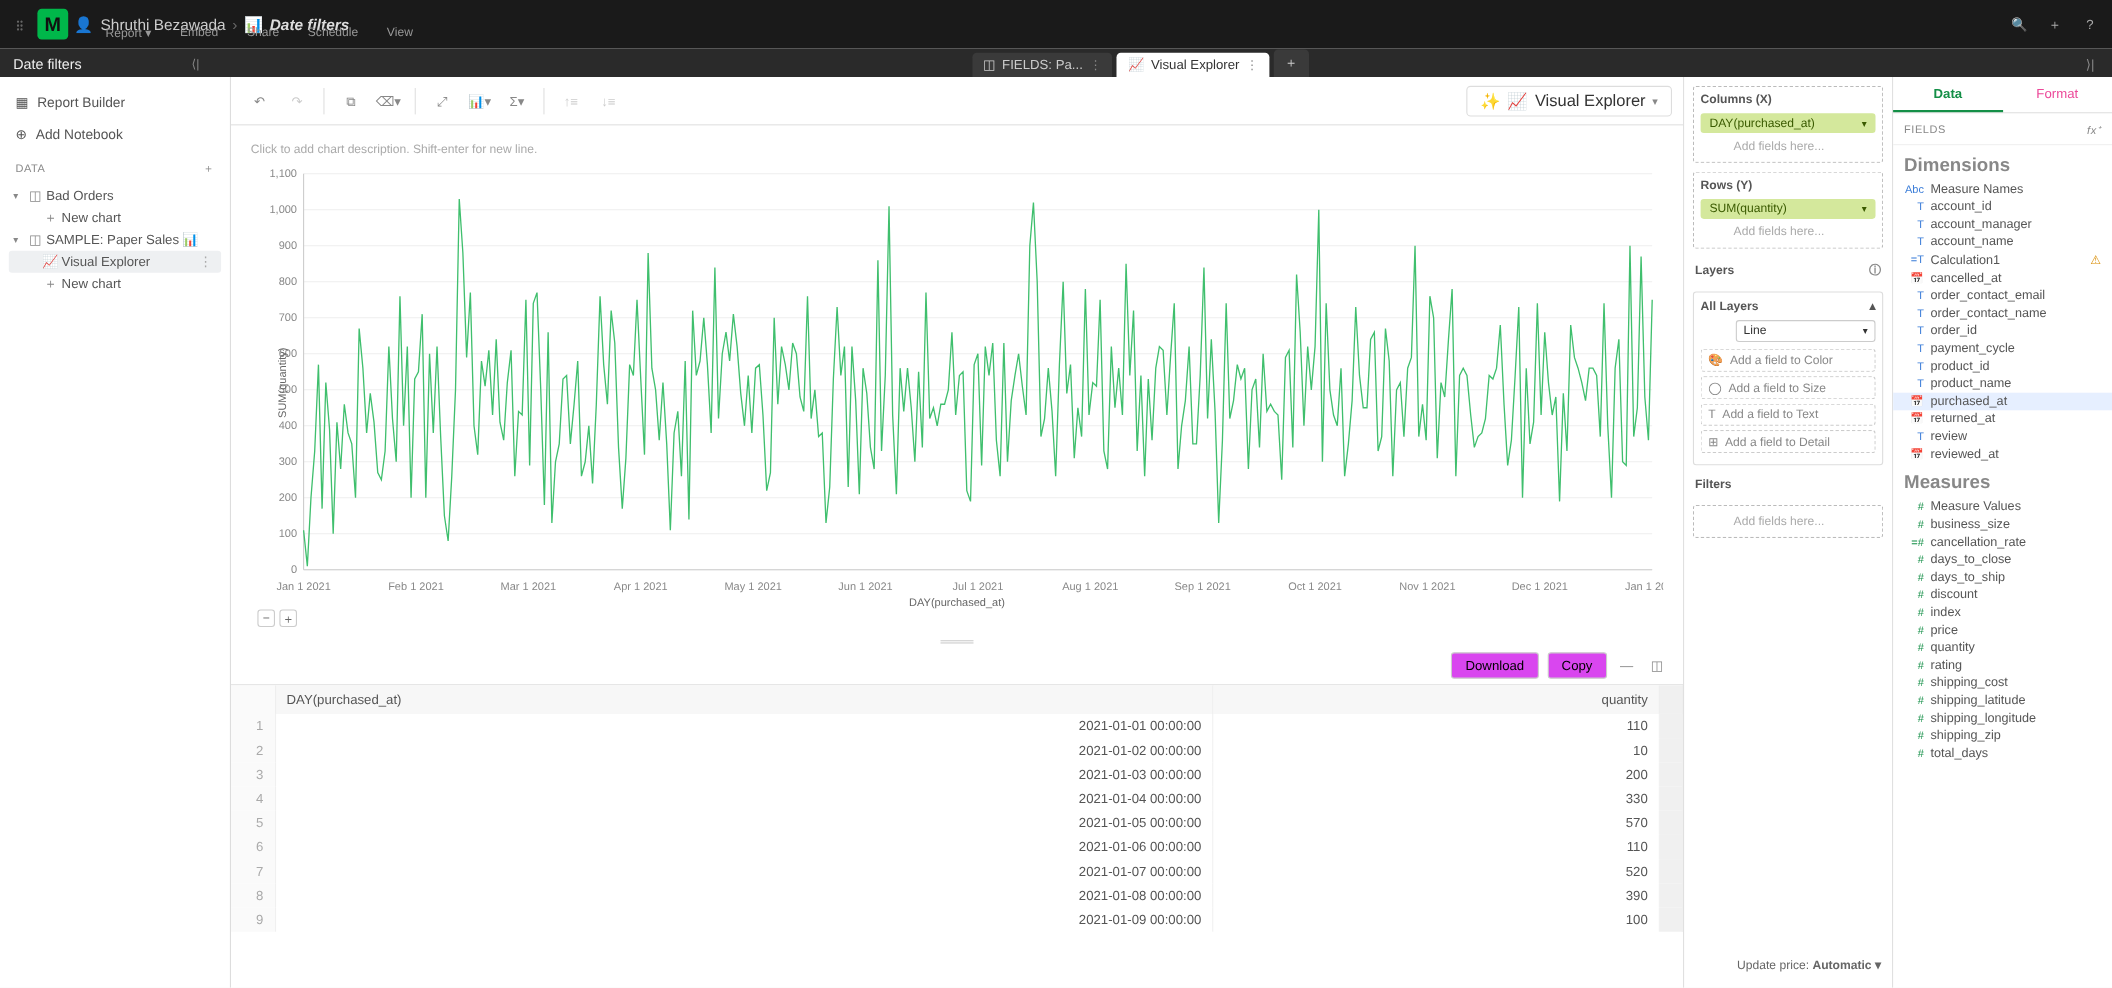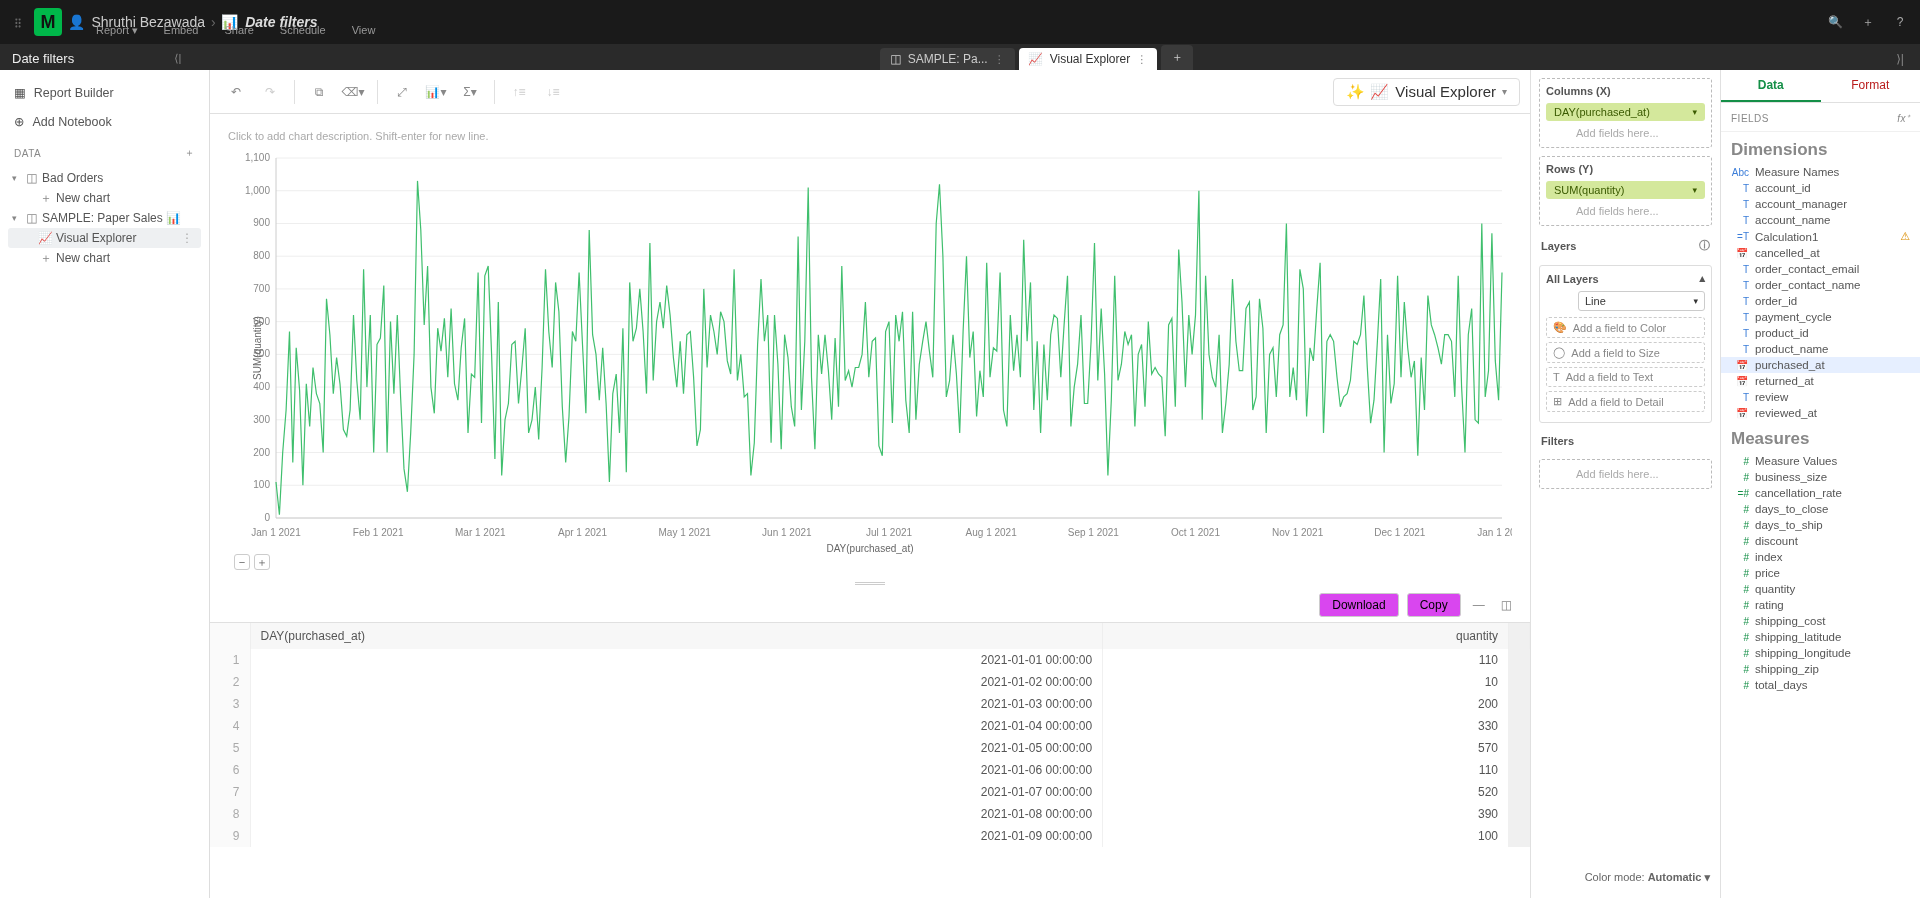--- a/index.html
+++ b/index.html
@@ -76,21 +76,21 @@
 .pill { background: #d4e89c; border-radius: 3px; padding: 3px 8px; font-size: 11px; color: #3a5a00; display: flex; justify-content: space-between; align-items: center; cursor: pointer; margin-bottom: 4px; }
 .pill .drop { font-size: 9px; }
 .cfg-placeholder { font-size: 11px; color: #aaa; padding: 2px 4px; margin-left: 26px; }
 .cfg-header { font-size: 11px; font-weight: 600; color: #555; padding: 4px 2px; display: flex; justify-content: space-between; align-items: center; }
 .mark-select { border: 1px solid #ccc; border-radius: 3px; padding: 3px 6px; font-size: 11px; margin-bottom: 6px; display: flex; justify-content: space-between; align-items: center; cursor: pointer; margin-left: 32px; }
 .mark-row { border: 1px dashed #ccc; border-radius: 3px; padding: 3px 6px; font-size: 11px; color: #888; margin-bottom: 4px; display: flex; align-items: center; gap: 6px; cursor: pointer; }
 .update-mode { margin-top: auto; font-size: 11px; color: #666; text-align: right; padding: 6px 2px; }
 
 .right-panel { width: 200px; background: #fff; border-left: 1px solid #e0e0e0; display: flex; flex-direction: column; font-size: 12px; }
 .rp-tabs { display: flex; border-bottom: 1px solid #e0e0e0; }
-.rp-tab { flex: 1; text-align: center; padding: 8px 0; color: #b91c1c; cursor: pointer; font-size: 12px; }
+.rp-tab { flex: 1; text-align: center; padding: 8px 0; color: #ec4899; cursor: pointer; font-size: 12px; }
 .rp-tab.active { color: #148f47; border-bottom: 2px solid #148f47; font-weight: 600; }
 .rp-header { font-size: 10px; letter-spacing: 0.5px; color: #888; padding: 8px 10px 6px; display: flex; justify-content: space-between; align-items: center; border-bottom: 1px solid #f0f0f0; }
 .rp-section-label { font-size: 17px; color: #888; padding: 8px 10px 4px; font-weight: 700; }
 .field-list { overflow-y: auto; flex: 1; }
 .field-item { display: flex; align-items: center; gap: 6px; padding: 2px 10px; color: #555; cursor: pointer; font-size: 11.5px; }
 .field-item.sel { background: #e6efff; }
 .field-item .type-ic { width: 18px; display: flex; justify-content: flex-end; gap: 1px; color: #888; font-size: 10px; }
 .field-item .type-ic.dim { color: #3b7dd8; }
 .field-item .type-ic.meas { color: #148f47; }
 .field-item .warn { margin-left: auto; color: #d98c00; font-size: 11px; }
@@ -123,21 +123,21 @@
 </div>
 
 <div class="tab-strip">
   <div class="page-title">
     <span>Date filters</span>
     <span class="sidebar-collapse">⟨|</span>
   </div>
   <div id="tabs-container" style="display:flex;">
       <div class="tab">
         <span>◫</span>
-        <span>SAMPLE: Pa...</span>
+        <span>FIELDS: Pa...</span>
         <span class="close">⋮</span>
       </div>
       <div class="tab active">
         <span>📈</span>
         <span>Visual Explorer</span>
         <span class="close">⋮</span>
       </div>
     </div>
   <div class="tab" style="background:#3a3a3a;">
       <span>＋</span>
@@ -395,21 +395,21 @@
             <span>⊞</span>
             <span>Add a field to Detail</span>
           </div>
         </div>
     </div>
     <div class="cfg-header">Filters</div>
     <div class="cfg-section">
       <div class="cfg-placeholder">Add fields here...</div>
     </div>
     <div class="update-mode">
-      <span>Color mode:</span>
+      <span>Update price:</span>
       <strong>Automatic ▾</strong>
     </div>
   </div>
 
   <div class="right-panel">
     <div class="rp-tabs">
       <div class="rp-tab active">Data</div>
       <div class="rp-tab">Format</div>
     </div>
     <div class="rp-header">

